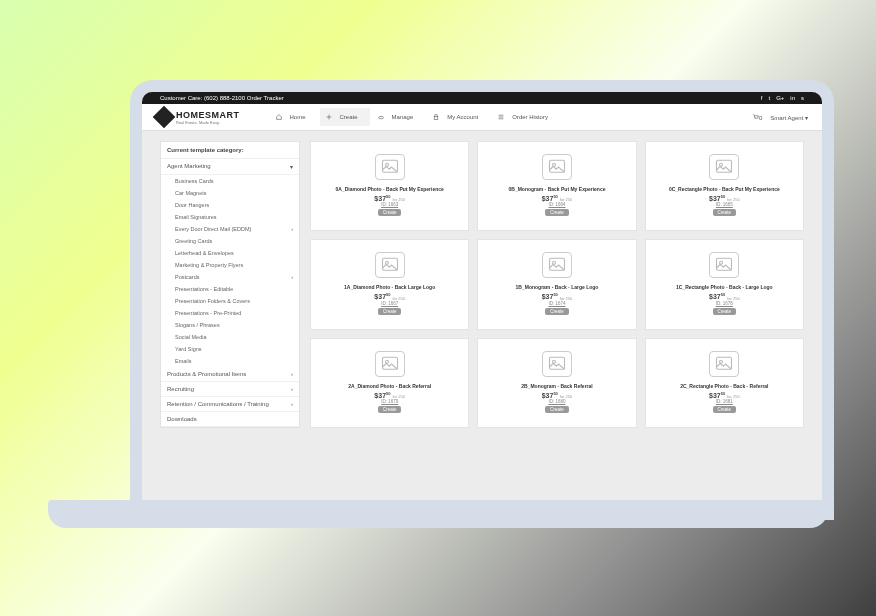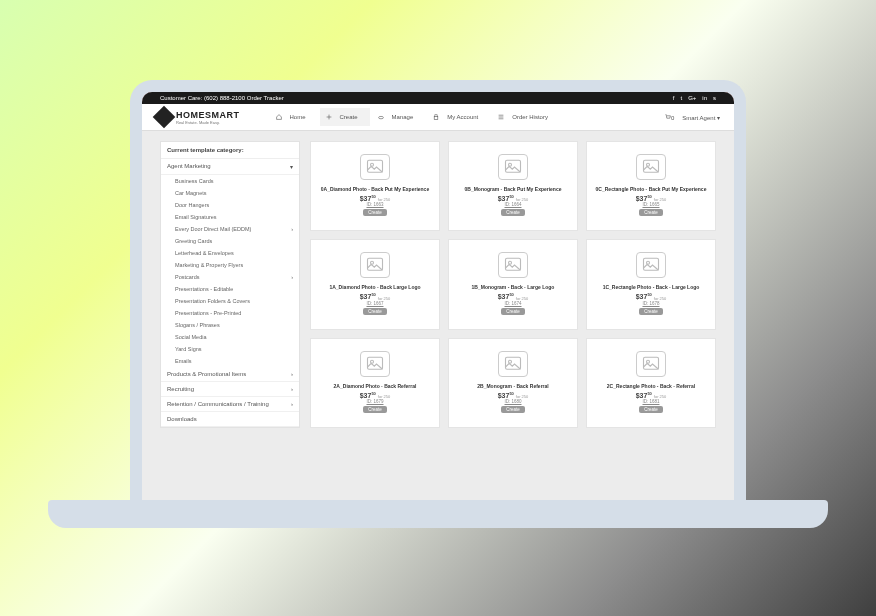--- a/index.html
+++ b/index.html
@@ -1,17 +1,17 @@
 <!DOCTYPE html>
 <html><head>
 <meta charset="utf-8">
 <style>
 *{box-sizing:border-box;margin:0;padding:0}
 body{margin:0;font-family:Arial,Helvetica,sans-serif;font-size:10px;background:linear-gradient(135deg,#d8ffb0 0,#f0ff90 25%,#fafff0 50%,#8d8d8d 80%,#3f3f3f 100%);width:876px;height:616px;overflow:hidden}
-.laptop{position:absolute;left:130px;top:80px;width:616px;height:440px;border:12px solid #d5dee8;border-bottom:none;border-radius:22px 22px 0 0;background:#7f1d1d;overflow:hidden}
+.laptop{position:absolute;left:130px;top:80px;width:704px;height:440px;border:12px solid #d5dee8;border-bottom:none;border-radius:22px 22px 0 0;background:#7f1d1d;overflow:hidden}
 .lap-base{position:absolute;left:48px;top:500px;width:780px;height:28px;background:#d5dee8;border-radius:4px 4px 18px 18px}
 .scr{width:100%;height:100%;overflow:hidden;background:#ececec}
 .topbar{background:#1a1a1a;color:#fff;font-size:6px;padding:3px 18px;display:flex;justify-content:space-between;align-items:center}
 .topbar .social{display:flex;gap:6px}
 .navbar{background:#fff;border-bottom:1px solid #ddd;display:flex;align-items:center;padding:4px 14px;gap:10px}
 .logo{display:flex;align-items:center;gap:4px}
 .logo-dia{width:16px;height:16px;background:#222;transform:rotate(45deg)}
 .logo-txt{font-weight:bold;font-size:9px;letter-spacing:.5px;color:#222}
 .nav-items{display:flex;gap:2px;font-size:6px;color:#555;margin-left:20px}
 .nav-items span{padding:3px 6px;display:flex;align-items:center;gap:2px}

